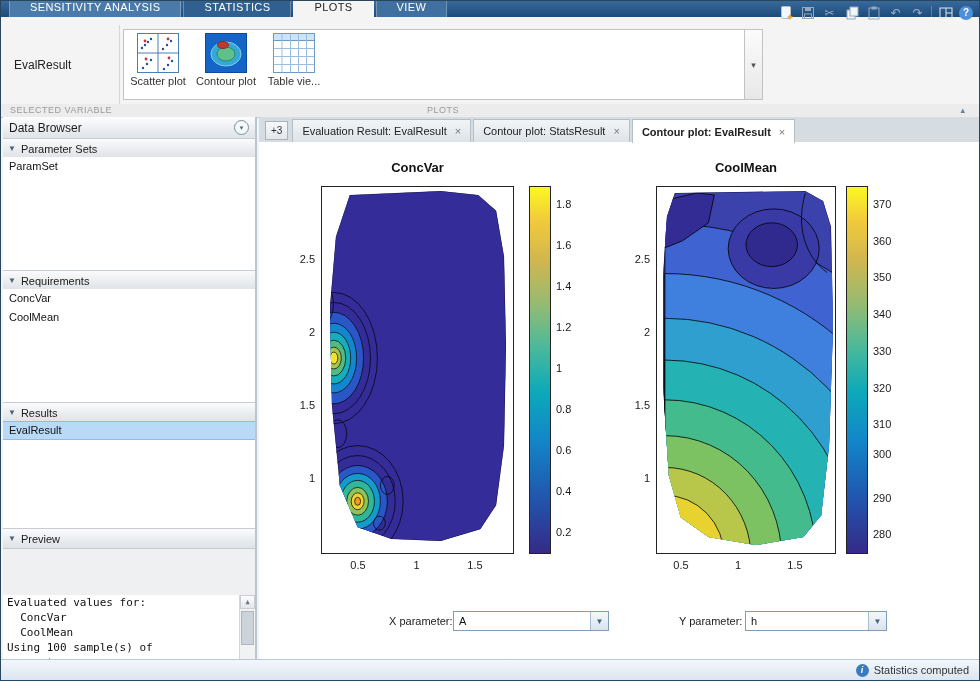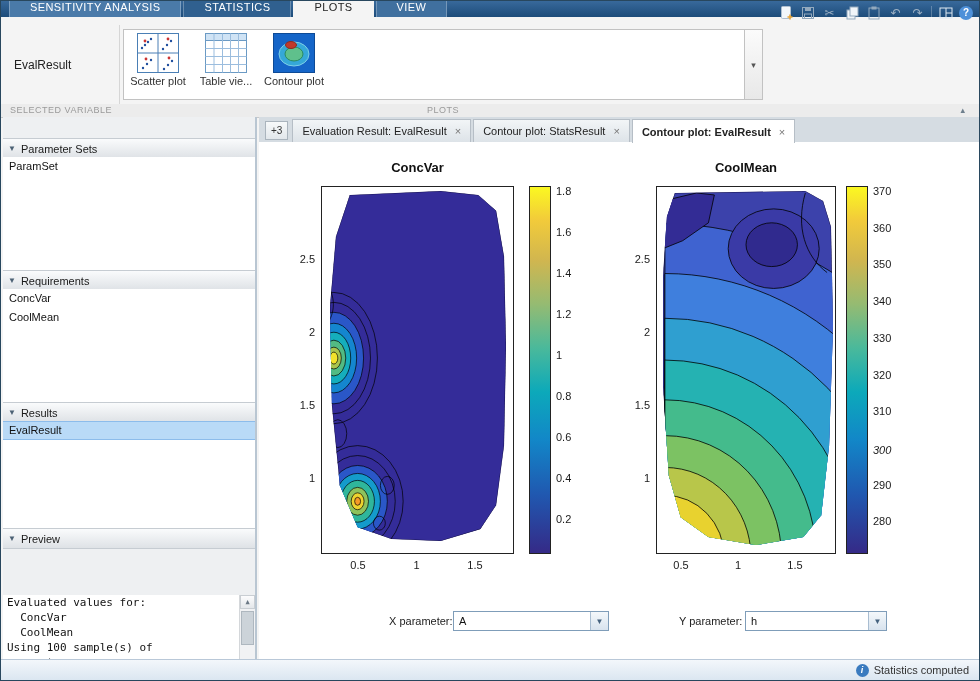--- a/index.html
+++ b/index.html
@@ -58,21 +58,21 @@
 
   
   .plot-title{position:absolute;text-align:center;font-size:13px;font-weight:bold;color:#111;}
   .axes{position:absolute;border:1px solid #222;box-sizing:border-box;background:#fff;}
   .axes svg{position:absolute;left:0;top:0;width:100%;height:100%;}
   .colorbar{position:absolute;border:1px solid #222;box-sizing:border-box;background:linear-gradient(to top,#352a87 0%,#2058b0 16%,#1287c8 31%,#0ca9ba 44%,#4ab99b 56%,#95bb72 68%,#d1b64f 80%,#f2cb3a 91%,#fbf821 100%);}
   .tickzone{position:absolute;}
   .ticklabel{position:absolute;font-size:11px;color:#1a1a1a;white-space:nowrap;}
   .ticklabel.x{transform:translateX(-50%);top:0;}
   .ticklabel.y{transform:translateY(-50%);right:0;}
-  .ticklabel.cb{transform:translateY(-50%);left:0;}
+  .ticklabel.cb{transform:translateY(-50%);left:0;margin-top:13px;}
 
   
   .ctl-label{position:absolute;font-size:11px;color:#222;}
   .combo{position:absolute;height:20px;background:#fff;border:1px solid #7f9db9;box-sizing:border-box;display:flex;align-items:center;font-size:11px;color:#111;}
   .combo .val{flex:1;padding-left:5px;}
   .combo .btn{width:17px;align-self:stretch;background:linear-gradient(#f4f8fb,#d8e3ee);border-left:1px solid #a9bdd1;display:flex;align-items:center;justify-content:center;font-size:8px;color:#44617e;}
 
   
   .statusbar{position:absolute;left:0;right:0;bottom:0;height:20px;background:linear-gradient(#f3f7fb,#dbe6f1);border-top:1px solid #b9c8d8;display:flex;align-items:center;justify-content:flex-end;gap:5px;padding-right:10px;font-size:11px;color:#333;}
   .info-circle{width:13px;height:13px;border-radius:50%;background:#3a7bbf;color:#fff;font-size:9px;font-style:italic;font-weight:bold;display:flex;align-items:center;justify-content:center;}
@@ -156,49 +156,53 @@
                 <circle cx="9" cy="26" r="1.4"></circle>
                 <circle cx="32" cy="25" r="1.4"></circle>
               </g>
           </svg>
         </span>
         <span>Scatter plot</span>
       </div>
       <div class="gal-item">
         <span>
           <svg width="42" height="40">
-              <rect x="0.5" y="0.5" width="41" height="39" fill="#fff" stroke="#6b9ac4"></rect>
-              <rect x="0.5" y="0.5" width="41" height="7" fill="#cfe3f5" stroke="#6b9ac4"></rect>
-              <path d="M9 0.5 v39 M17.5 0.5 v39 M25.5 0.5 v39 M33.5 0.5 v39 M0.5 15.5 h41 M0.5 23.5 h41 M0.5 31.5 h41" stroke="#9bbdde"></path>
-            </svg>
-        </span>
-        <span>Table vie...</span>
-      </div>
-      <div class="gal-item">
-        <span>
-          <svg width="42" height="40">
               <rect x="0.5" y="0.5" width="41" height="39" fill="#1565c8" stroke="#0d4a96"></rect>
               <ellipse cx="21" cy="21" rx="15" ry="12" fill="#35a8d8" stroke="#7fd0e8"></ellipse>
               <ellipse cx="21" cy="21" rx="9" ry="7" fill="#5fc08c" stroke="#2a8a60"></ellipse>
               <ellipse cx="18" cy="12" rx="5.5" ry="3.5" fill="#c0392b" stroke="#8e2a20"></ellipse>
             </svg>
         </span>
         <span>Contour plot</span>
       </div>
+      <div class="gal-item">
+        <span>
+          <svg width="42" height="40">
+              <rect x="0.5" y="0.5" width="41" height="39" fill="#fff" stroke="#6b9ac4"></rect>
+              <rect x="0.5" y="0.5" width="41" height="7" fill="#cfe3f5" stroke="#6b9ac4"></rect>
+              <path d="M9 0.5 v39 M17.5 0.5 v39 M25.5 0.5 v39 M33.5 0.5 v39 M0.5 15.5 h41 M0.5 23.5 h41 M0.5 31.5 h41" stroke="#9bbdde"></path>
+            </svg>
+        </span>
+        <span>Table vie...</span>
+      </div>
       <div class="gal-drop">▾</div>
     </div>
   </div>
 
   <div class="sectionbar">
     <span class="seclabel l">SELECTED VARIABLE</span>
     <span class="seclabel r">PLOTS</span>
     <span class="collapse-btn">▴</span>
   </div>
 
   <div class="databrowser">
+    <div class="db-header">
+      <span>Data Browser</span>
+      <span class="circle-btn">▾</span>
+    </div>
 
     <div class="sec-head" style="top:21px;">
       <span class="tri">▼</span>
       <span>Parameter Sets</span>
     </div>
     <div class="sec-list" style="top:40px;height:113px;">
       <div class="list-item">ParamSet</div>
     </div>
 
     <div class="sec-head" style="top:153px;">
@@ -360,21 +364,21 @@
         </div>
       <div class="colorbar" style="left:587px;top:44px;width:22px;height:368px;"></div>
       <div class="tickzone" style="left:614px;top:44px;width:34px;height:368px;">
           <span class="ticklabel cb" style="top: 5px; text-align: right;">370</span>
           <span class="ticklabel cb" style="top: 41.7px;">360</span>
           <span class="ticklabel cb" style="top: 78.4px;">350</span>
           <span class="ticklabel cb" style="top: 115.1px;">340</span>
           <span class="ticklabel cb" style="top: 151.8px;">330</span>
           <span class="ticklabel cb" style="top: 188.5px;">320</span>
           <span class="ticklabel cb" style="top: 225.2px;">310</span>
-          <span class="ticklabel cb" style="top: 264px; font-style: italic;">300</span>
+          <span class="ticklabel cb" style="top: 255px;">300</span>
           <span class="ticklabel cb" style="top: 298.6px;">290</span>
           <span class="ticklabel cb" style="top: 335.3px;">280</span>
         </div>
 
       <div class="ctl-label" style="left:130px;top:473px;">X parameter:</div>
       <div class="combo" style="left:194px;top:469px;width:156px;">
         <span class="val">A</span>
         <span class="btn">▼</span>
       </div>
       <div class="ctl-label" style="left:420px;top:473px;">Y parameter:</div>

